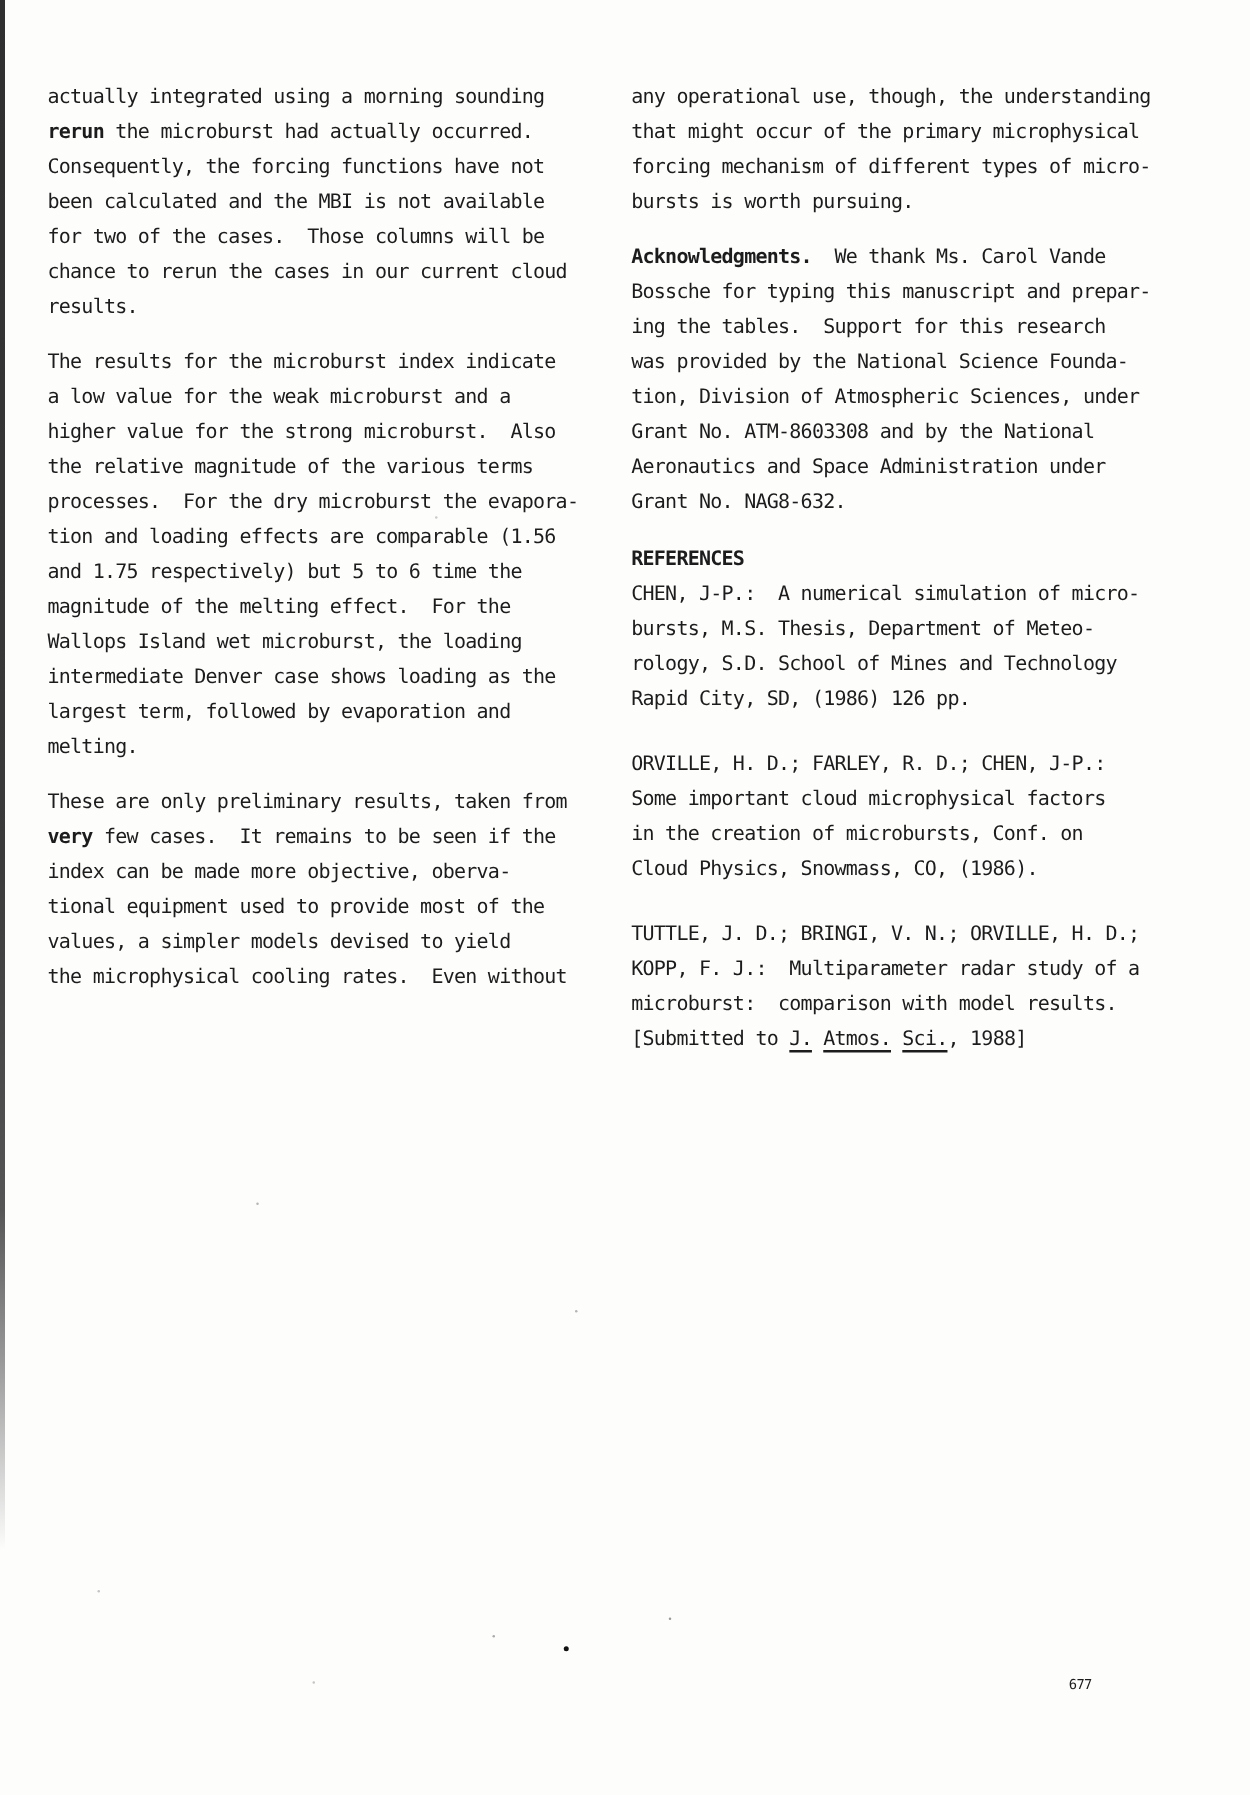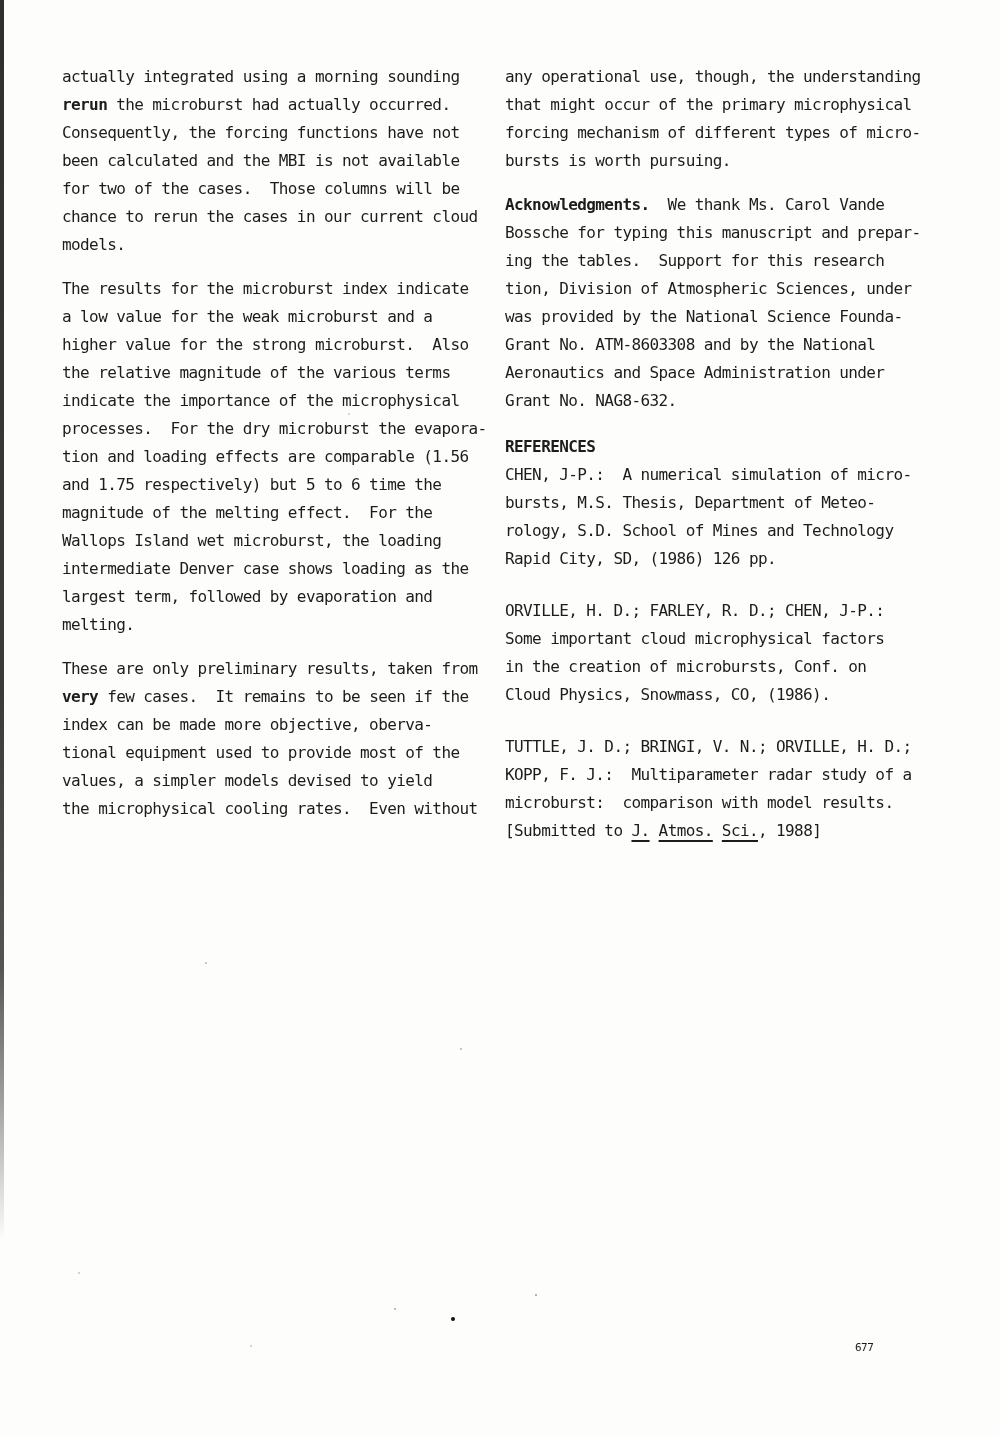--- a/index.html
+++ b/index.html
@@ -25,21 +25,21 @@
       rgba(160,160,160,0) 100%);
   }
   .col {
     position: absolute;
     top: 63px;
     width: 430px;
     font-size: 16px;
     line-height: 28px;
     letter-spacing: -0.6px;
   }
-  .col-left  { left: 62px;  }
+  .col-left  { left: 38px;  }
   .col-right { left: 505px; }
   .line { white-space: pre; }
   .block { margin-top: 16px; }
   .block:first-child { margin-top: 0; }
   .col-right .b-paragraph { }
   .col-right .b-paragraph:first-child { margin-top: 0; }
   .b-heading { margin-top: 18px; }
   .b-reference { margin-top: 24px; }
   .b-heading + .b-reference { margin-top: 0; }
   .bold { font-weight: 700; }
@@ -64,28 +64,27 @@
   <div class="scan-strip"></div>
 
   <div class="col col-left">
       <div class="block b-paragraph">
         <div class="line"><span>actually integrated using a morning sounding</span></div>
         <div class="line"><span class="bold">rerun</span><span> the microburst had actually occurred.</span></div>
         <div class="line"><span>Consequently, the forcing functions have not</span></div>
         <div class="line"><span>been calculated and the MBI is not available</span></div>
         <div class="line"><span>for two of the cases.  Those columns will be</span></div>
         <div class="line"><span>chance to rerun the cases in our current cloud</span></div>
-        <div class="line"><span>models.</span></div>
+        <div class="line"><span>results.</span></div>
       </div>
       <div class="block b-paragraph">
         <div class="line"><span>The results for the microburst index indicate</span></div>
         <div class="line"><span>a low value for the weak microburst and a</span></div>
         <div class="line"><span>higher value for the strong microburst.  Also</span></div>
         <div class="line"><span>the relative magnitude of the various terms</span></div>
-        <div class="line"><span>indicate the importance of the microphysical</span></div>
         <div class="line"><span>processes.  For the dry microburst the evapora-</span></div>
         <div class="line"><span>tion and loading effects are comparable (1.56</span></div>
         <div class="line"><span>and 1.75 respectively) but 5 to 6 time the</span></div>
         <div class="line"><span>magnitude of the melting effect.  For the</span></div>
         <div class="line"><span>Wallops Island wet microburst, the loading</span></div>
         <div class="line"><span>intermediate Denver case shows loading as the</span></div>
         <div class="line"><span>largest term, followed by evaporation and</span></div>
         <div class="line"><span>melting.</span></div>
       </div>
       <div class="block b-paragraph">
@@ -101,22 +100,22 @@
       <div class="block b-paragraph">
         <div class="line"><span>any operational use, though, the understanding</span></div>
         <div class="line"><span>that might occur of the primary microphysical</span></div>
         <div class="line"><span>forcing mechanism of different types of micro-</span></div>
         <div class="line"><span>bursts is worth pursuing.</span></div>
       </div>
       <div class="block b-paragraph">
         <div class="line"><span class="bold">Acknowledgments.</span><span>  We thank Ms. Carol Vande</span></div>
         <div class="line"><span>Bossche for typing this manuscript and prepar-</span></div>
         <div class="line"><span>ing the tables.  Support for this research</span></div>
+        <div class="line"><span>was provided by the National Science Founda-</span></div>
         <div class="line"><span>tion, Division of Atmospheric Sciences, under</span></div>
-        <div class="line"><span>was provided by the National Science Founda-</span></div>
         <div class="line"><span>Grant No. ATM-8603308 and by the National</span></div>
         <div class="line"><span>Aeronautics and Space Administration under</span></div>
         <div class="line"><span>Grant No. NAG8-632.</span></div>
       </div>
       <div class="block b-heading">
         <div class="line"><span class="bold">REFERENCES</span></div>
       </div>
       <div class="block b-reference">
         <div class="line"><span>CHEN, J-P.:  A numerical simulation of micro-</span></div>
         <div class="line"><span>bursts, M.S. Thesis, Department of Meteo-</span></div>

